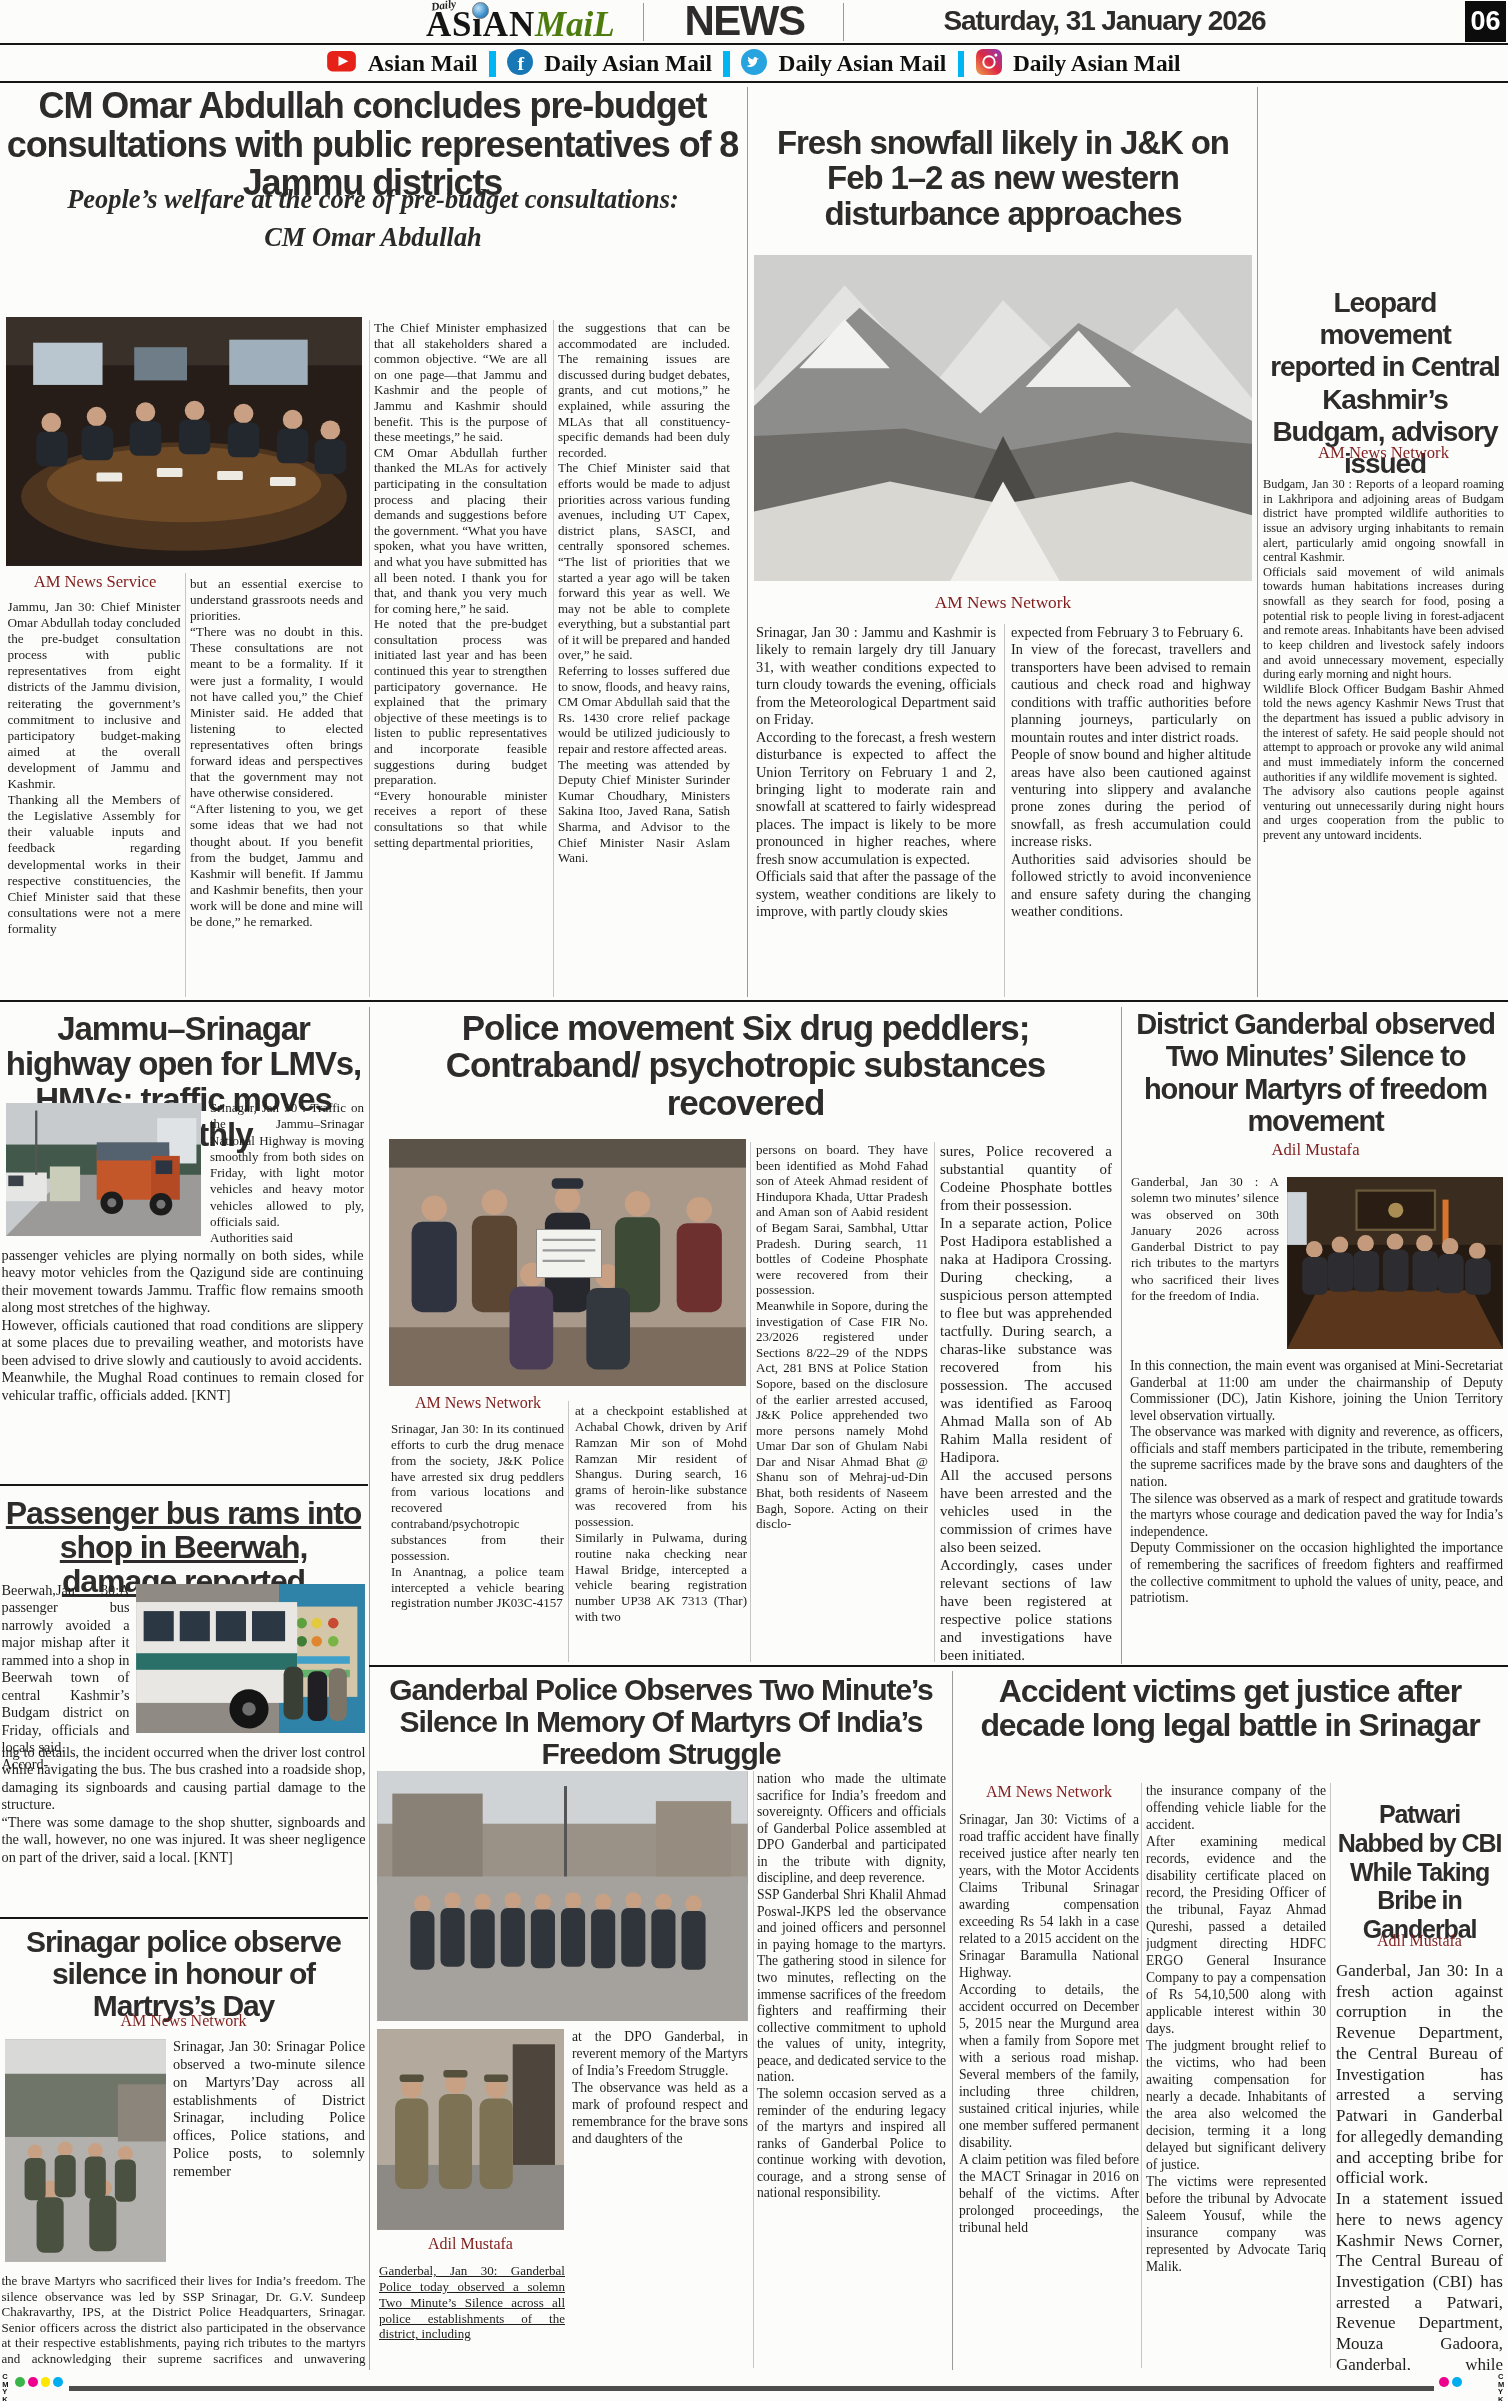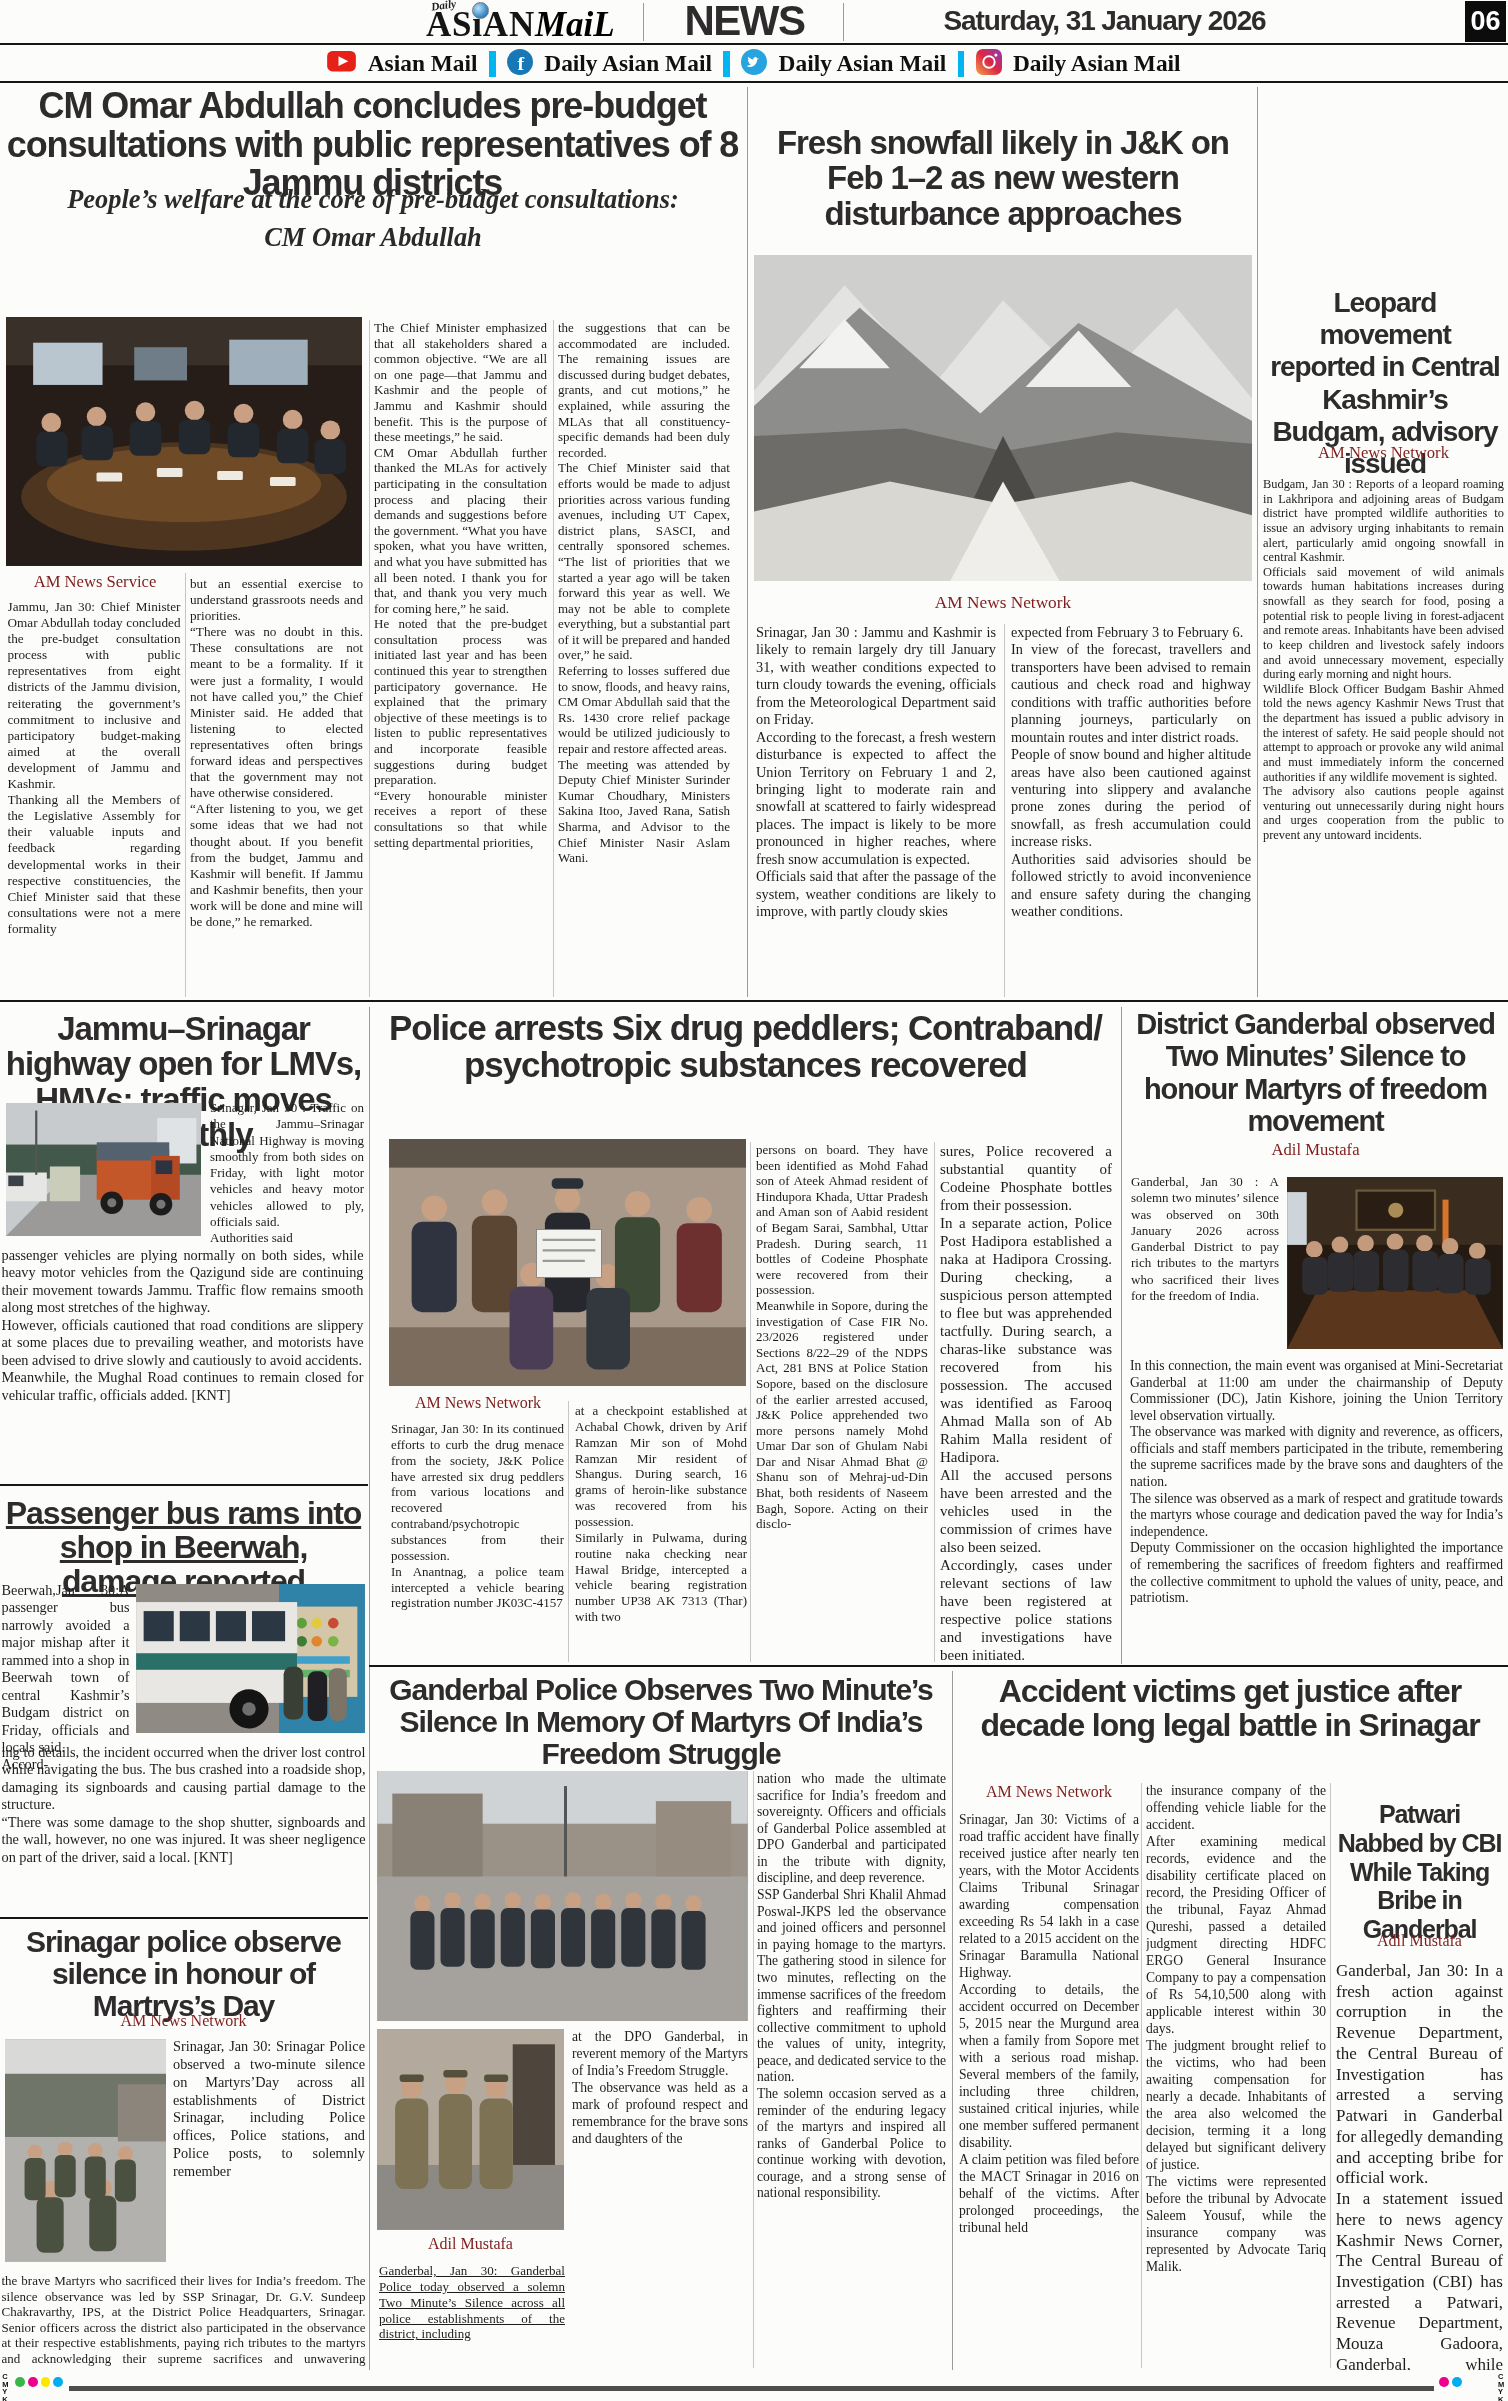--- a/index.html
+++ b/index.html
@@ -11,21 +11,21 @@
   .sub{font-family:"Liberation Serif",serif;font-weight:bold;font-style:italic;color:#2a2a2a;text-align:center;}
   .rule{background:#161616;}
   .vrule{background:#9a9a9a;width:0.8px;}
   .crule{background:#c6c6c6;width:0.8px;}
   .photo{overflow:hidden;background:#9a9a98;}
   .photo svg{display:block;}
   .social{top:47px;left:0;width:1508px;height:33px;display:flex;align-items:center;justify-content:center;gap:11.3px;}
   .social .lbl{font-family:"Liberation Serif",serif;font-weight:bold;font-size:23.4px;color:#101010;}
   .sep{width:6.8px;height:26px;background:#00b5f1;}
   .mast-black{font-family:"Liberation Serif",serif;font-weight:bold;font-size:35px;color:#151515;letter-spacing:0.8px;}
-  .mast-red{font-family:"Liberation Serif",serif;font-weight:bold;font-style:italic;font-size:35px;color:#000000;}
+  .mast-red{font-family:"Liberation Serif",serif;font-weight:bold;font-style:italic;font-size:35px;color:#4d7c0f;}
   .mast-daily{font-family:"Liberation Serif",serif;font-style:italic;font-weight:bold;font-size:11.3px;color:#222;}
   .cmyk{font-family:"Liberation Sans",sans-serif;font-weight:bold;font-size:7.5px;line-height:7.5px;color:#111;}
   .dot{width:9.8px;height:9.8px;border-radius:50%;display:inline-block;margin-right:3px;}
 </style>
 </head>
 <body>
 
 <div class="abs" style="left:417px;top:0px;width:226px;height:42px;">
   <span class="mast-daily abs" style="left:13.6px;top:-0.8px;transform:rotate(-8deg);">Daily</span>
   <span class="mast-black" style="position:absolute;left:9px;top:4.5px;">ASiAN</span>
@@ -188,21 +188,21 @@
   </svg>
 </div>
 <div class="abs bt" style="left:210px;top:1100px;width:154px;height:152px;font-size:13px;line-height:1.25;">Srinagar, Jan 30 : Traffic on the Jammu–Srinagar National Highway is moving smoothly from both sides on Friday, with light motor vehicles and heavy motor vehicles allowed to ply, officials said.
 Authorities said</div>
 <div class="abs bt" style="left:1.5px;top:1247px;width:362px;height:231px;font-size:14.3px;line-height:1.22;">passenger vehicles are plying normally on both sides, while heavy motor vehicles from the Qazigund side are continuing their movement towards Jammu. Traffic flow remains smooth along most stretches of the highway.
 However, officials cautioned that road conditions are slippery at some places due to prevailing weather, and motorists have been advised to drive slowly and cautiously to avoid accidents.
 Meanwhile, the Mughal Road continues to remain closed for vehicular traffic, officials added. [KNT]</div>
 <div class="abs rule" style="left:0;top:1484px;width:368px;height:1.5px;"></div>
 
 <div class="abs vrule" style="left:369px;top:1007px;height:1363px;"></div>
-<div class="abs hl" style="left:373px;top:1009px;width:745px;font-size:35px;">Police arrests Six drug peddlers; Contraband/ psychotropic substances recovered</div>
+<div class="abs hl" style="left:373px;top:1009px;width:745px;font-size:35px;">Police movement Six drug peddlers; Contraband/ psychotropic substances recovered</div>
 <div class="abs photo" style="left:389px;top:1139px;width:357px;height:247px;">
   <svg viewBox="0 0 474 328" width="357" height="247">
     <rect width="474" height="328" fill="#a9998b"></rect>
     <rect y="250" width="474" height="78" fill="#7b6c5e"></rect>
     <rect x="0" y="0" width="474" height="38" fill="#5b5248"></rect>
     <g fill="#c8a084">
       <circle cx="60" cy="92" r="17"></circle>
         <circle cx="140" cy="84" r="17"></circle>
         <circle cx="237" cy="80" r="17"></circle>
         <circle cx="330" cy="86" r="17"></circle>

